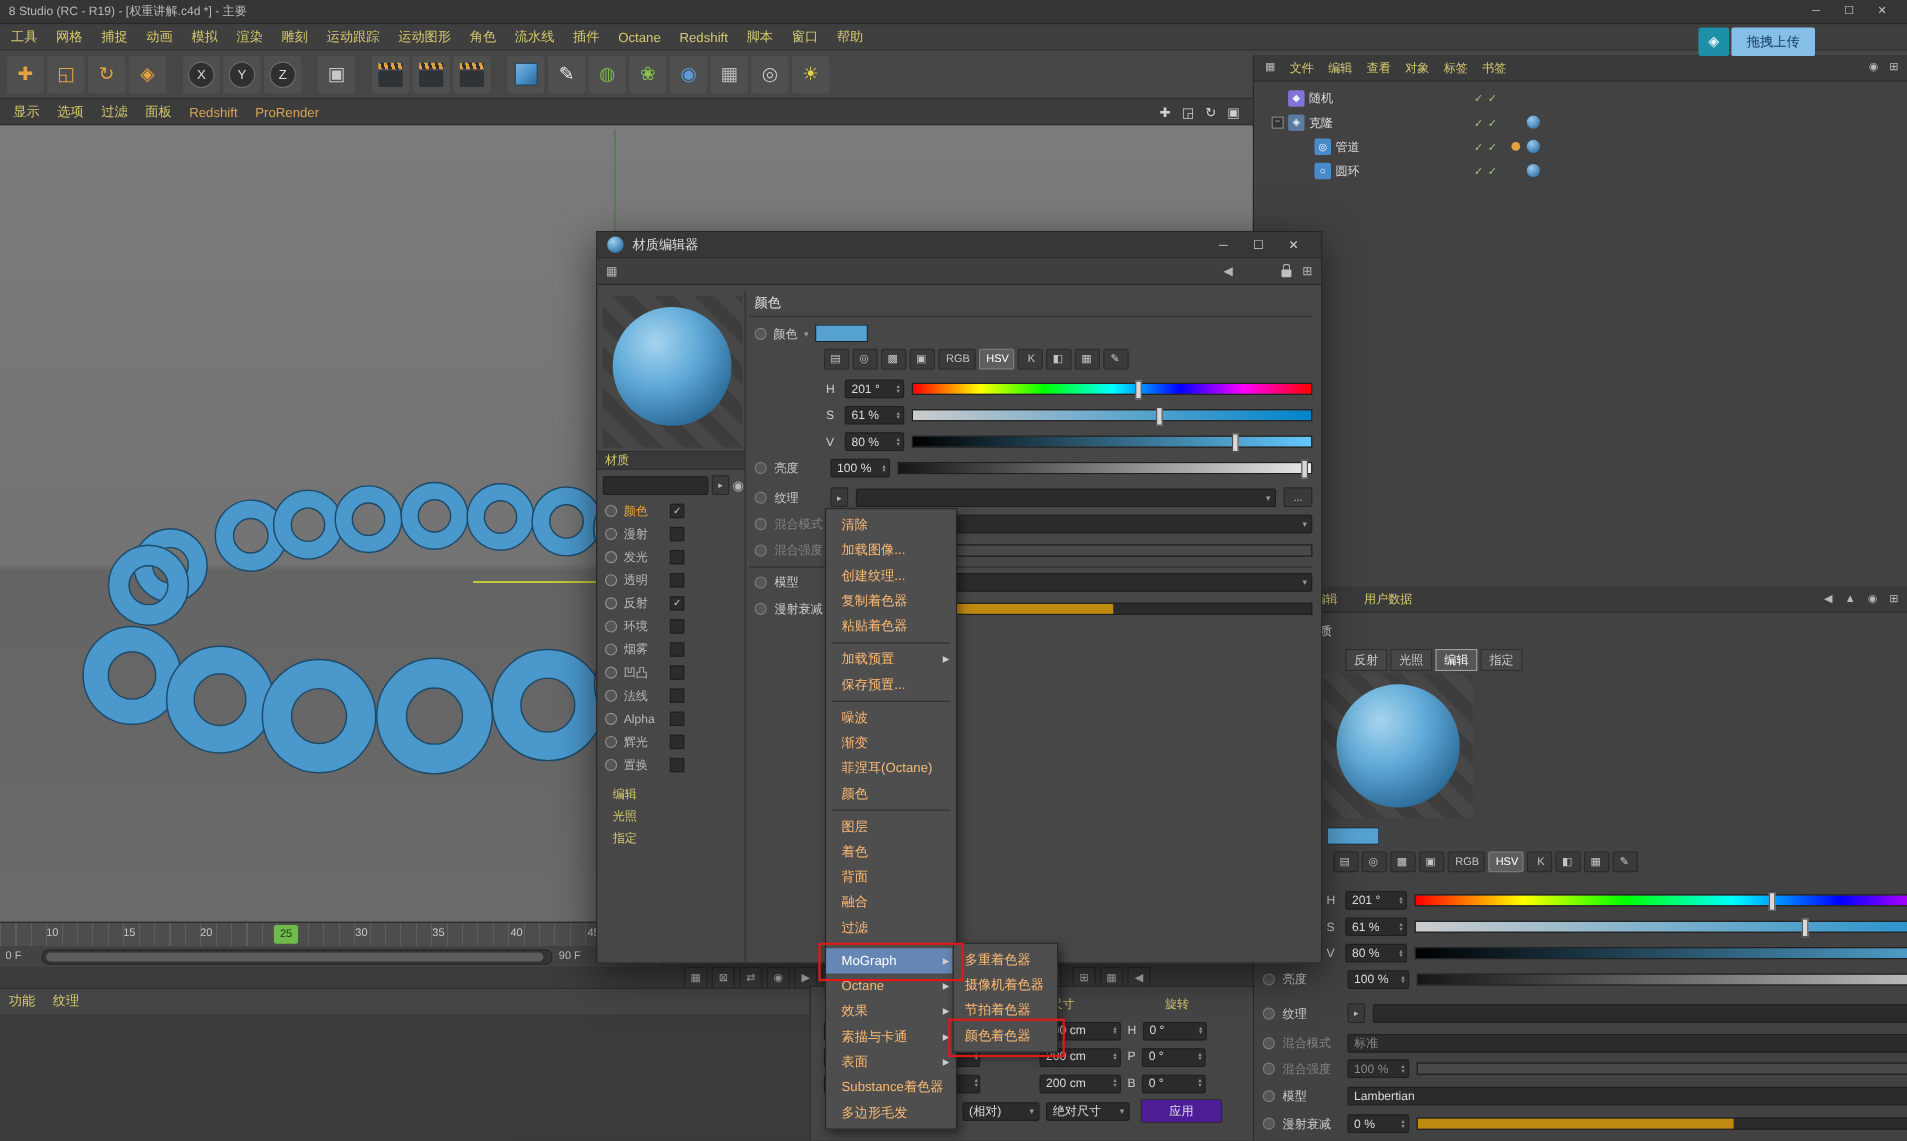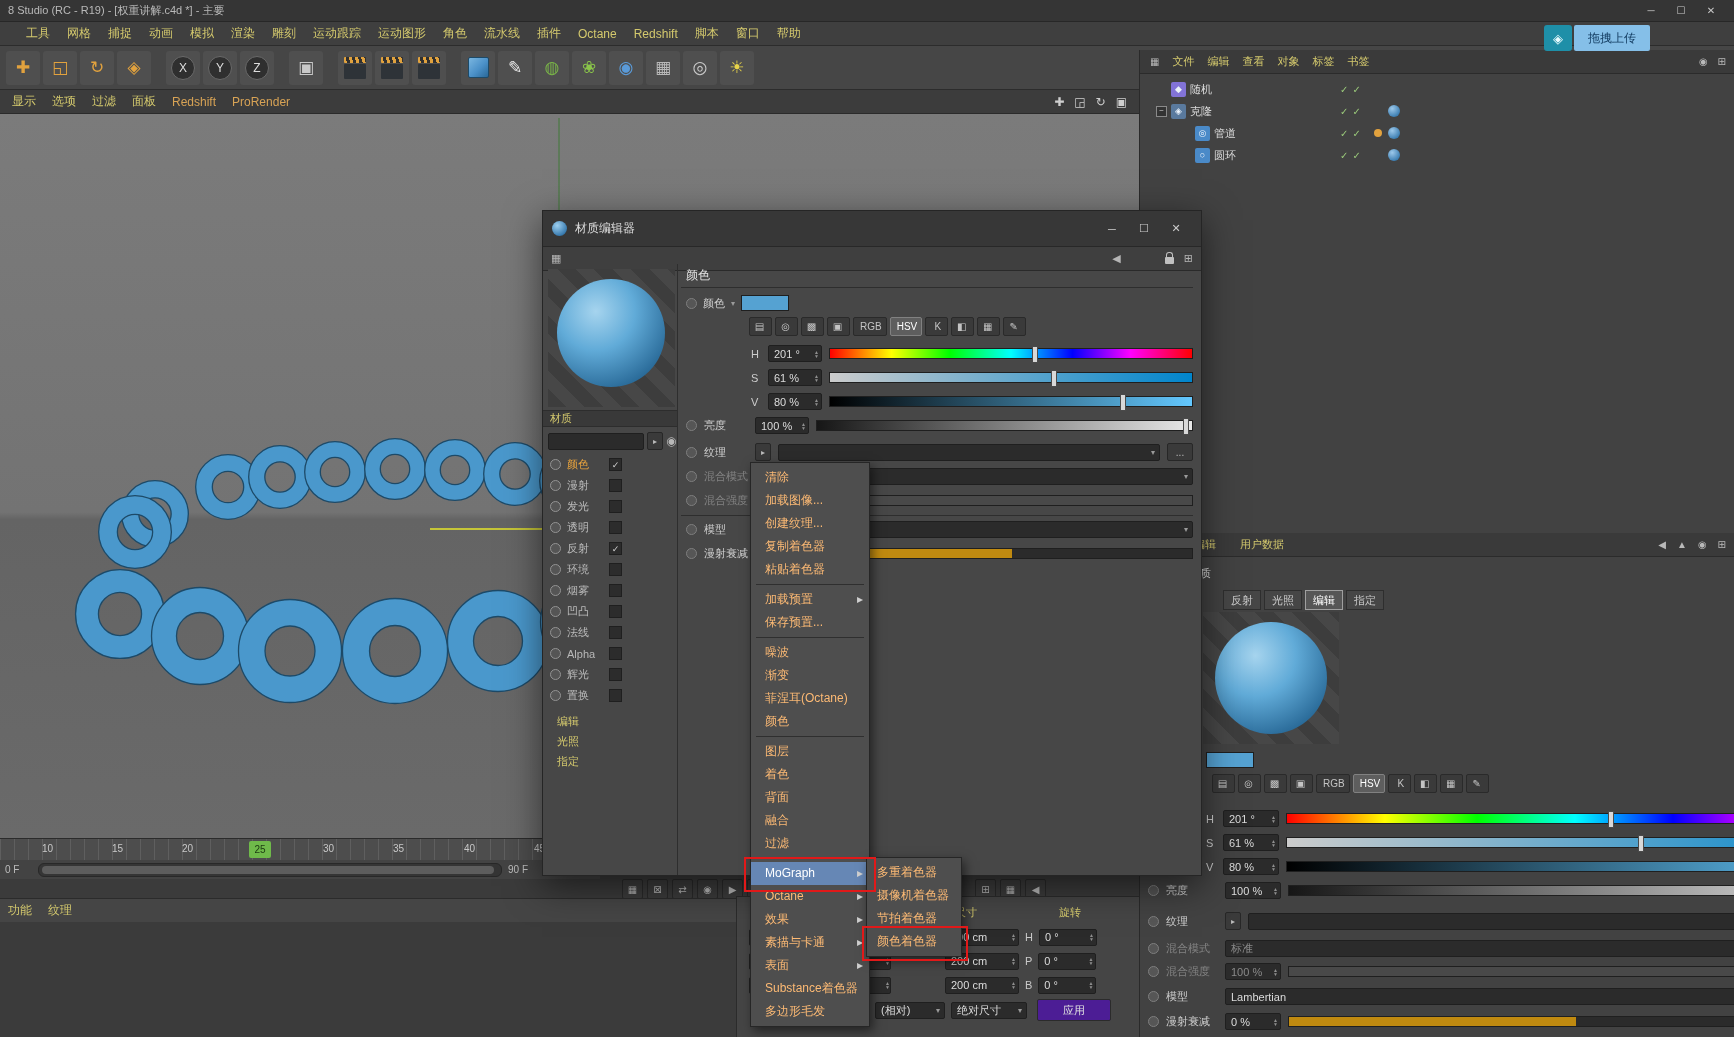--- a/index.html
+++ b/index.html
@@ -10,21 +10,21 @@
     font-size:12px;color:#cccccc;
     -webkit-font-smoothing:antialiased;
   }
   .abs{position:absolute}
   .gold{color:#d4c96d}
   .flex{display:flex;align-items:center}
 
   
   .titlebar{left:0;top:0;width:1734px;height:22px;background:#353535;border-bottom:1px solid #272727;display:flex;align-items:center;padding:0 8px;box-sizing:border-box;font-size:11px;color:#b9b9b9}
   .win-ctl{width:30px;height:18px;display:flex;align-items:center;justify-content:center;color:#c9c9c9;font-size:10px}
-  .menubar{left:0;top:22px;width:1734px;height:24px;background:#3f3f3f;border-bottom:1px solid #2c2c2c;display:flex;align-items:center;gap:17px;padding:0 26px;box-sizing:border-box;font-size:12px}
+  .menubar{left:0;top:22px;width:1734px;height:24px;background:#3f3f3f;border-bottom:1px solid #2c2c2c;display:flex;align-items:center;gap:17px;padding:0 10px;box-sizing:border-box;font-size:12px}
   .mb-item{white-space:nowrap}
   .upload-wrap{left:1544px;top:25px;height:26px;display:flex;gap:2px;z-index:20}
   .upload-ico{width:28px;height:26px;background:#1e8fa8;border-radius:3px;display:flex;align-items:center;justify-content:center;color:#eafcff;font-size:13px}
   .upload-btn{height:26px;padding:0 14px;background:#85bfe8;color:#10395e;border-radius:2px;display:flex;align-items:center;font-size:12px}
 
   .toolbar{left:0;top:46px;width:1734px;height:44px;background:#464646;border-bottom:1px solid #2c2c2c;display:flex;align-items:center;gap:3px;padding:0 6px;box-sizing:border-box}
   .ticon{width:34px;height:34px;background:#4f4f4f;border-radius:3px;display:flex;align-items:center;justify-content:center;font-size:17px;position:relative;flex:none}
   .ticon.grp{margin-left:12px}
   .ticon.circ .tglyph{width:22px;height:22px;border-radius:50%;background:#2f2f2f;border:1px solid #6a6a6a;color:#ddd;font-size:12px;display:flex;align-items:center;justify-content:center}
   .ticon.clap::before{content:"";position:absolute;left:6px;right:6px;top:6px;height:6px;background:repeating-linear-gradient(75deg,#e0a23e 0 3px,#303030 3px 6px);border-radius:1px}
@@ -87,21 +87,21 @@
   .chk::after{content:"✓";color:#9ac97a;font-size:10px}
   .om-dot{position:absolute;left:234px;width:8px;height:8px;border-radius:50%;background:#e2a23e;visibility:hidden}
   .om-dot.show{visibility:visible}
   .om-tag{position:absolute;left:248px;width:12px;height:12px;border-radius:50%;background:radial-gradient(circle at 35% 30%,#9cc8ea,#3a7cb0 75%);visibility:hidden}
   .om-tag.show{visibility:visible}
   .atab{height:18px;padding:0 7px;font-size:11px;color:#c9c9c9;background:#464646;border:1px solid #2e2e2e;display:flex;align-items:center;flex:none}
   .atab.active{border-color:#9f9f9f;background:#565656;color:#fff}
 
   
   .window{left:542px;top:210px;width:658px;height:664px;background:#474747;border:1px solid #252525;box-shadow:0 10px 34px rgba(0,0,0,.55);z-index:30}
-  .win-title{height:36px;background:#373737;border-bottom:1px solid #282828;display:flex;align-items:center;gap:8px;padding:0 9px;box-sizing:border-box;color:#dedede}
+  .win-title{height:24px;background:#373737;border-bottom:1px solid #282828;display:flex;align-items:center;gap:8px;padding:0 9px;box-sizing:border-box;color:#dedede}
   .sphere-ico{width:15px;height:15px;border-radius:50%;background:radial-gradient(circle at 35% 30%,#9ed0f0,#3a7cb0 70%,#1d4a68);flex:none}
   .wbtn{width:32px;height:20px;display:flex;align-items:center;justify-content:center;color:#cccccc;font-size:11px}
   .win-tools{height:24px;background:#3f3f3f;border-bottom:1px solid #2a2a2a;display:flex;align-items:center;padding:0 8px;box-sizing:border-box;color:#b5b5b5}
   .lock{width:9px;height:7px;background:#c0c0c0;border-radius:1px;position:relative;margin-top:4px}
   .lock::before{content:"";position:absolute;left:1px;top:-5px;width:5px;height:5px;border:1.5px solid #c0c0c0;border-bottom:none;border-radius:3px 3px 0 0}
   .mat-label-bar{background:#393939;border-top:1px solid #2d2d2d;border-bottom:1px solid #2d2d2d;height:17px;display:flex;align-items:center;padding:0 7px;font-size:11px}
   .ch{display:flex;align-items:center;height:21px;padding-left:7px;gap:6px}
   .rdo{width:9px;height:9px;border:1px solid #939393;border-radius:50%;background:#555;flex:none}
   .ch-label{font-size:11px;color:#b9b9b9;width:36px}
   .ch-label.sel-label{color:#e8a33d}

